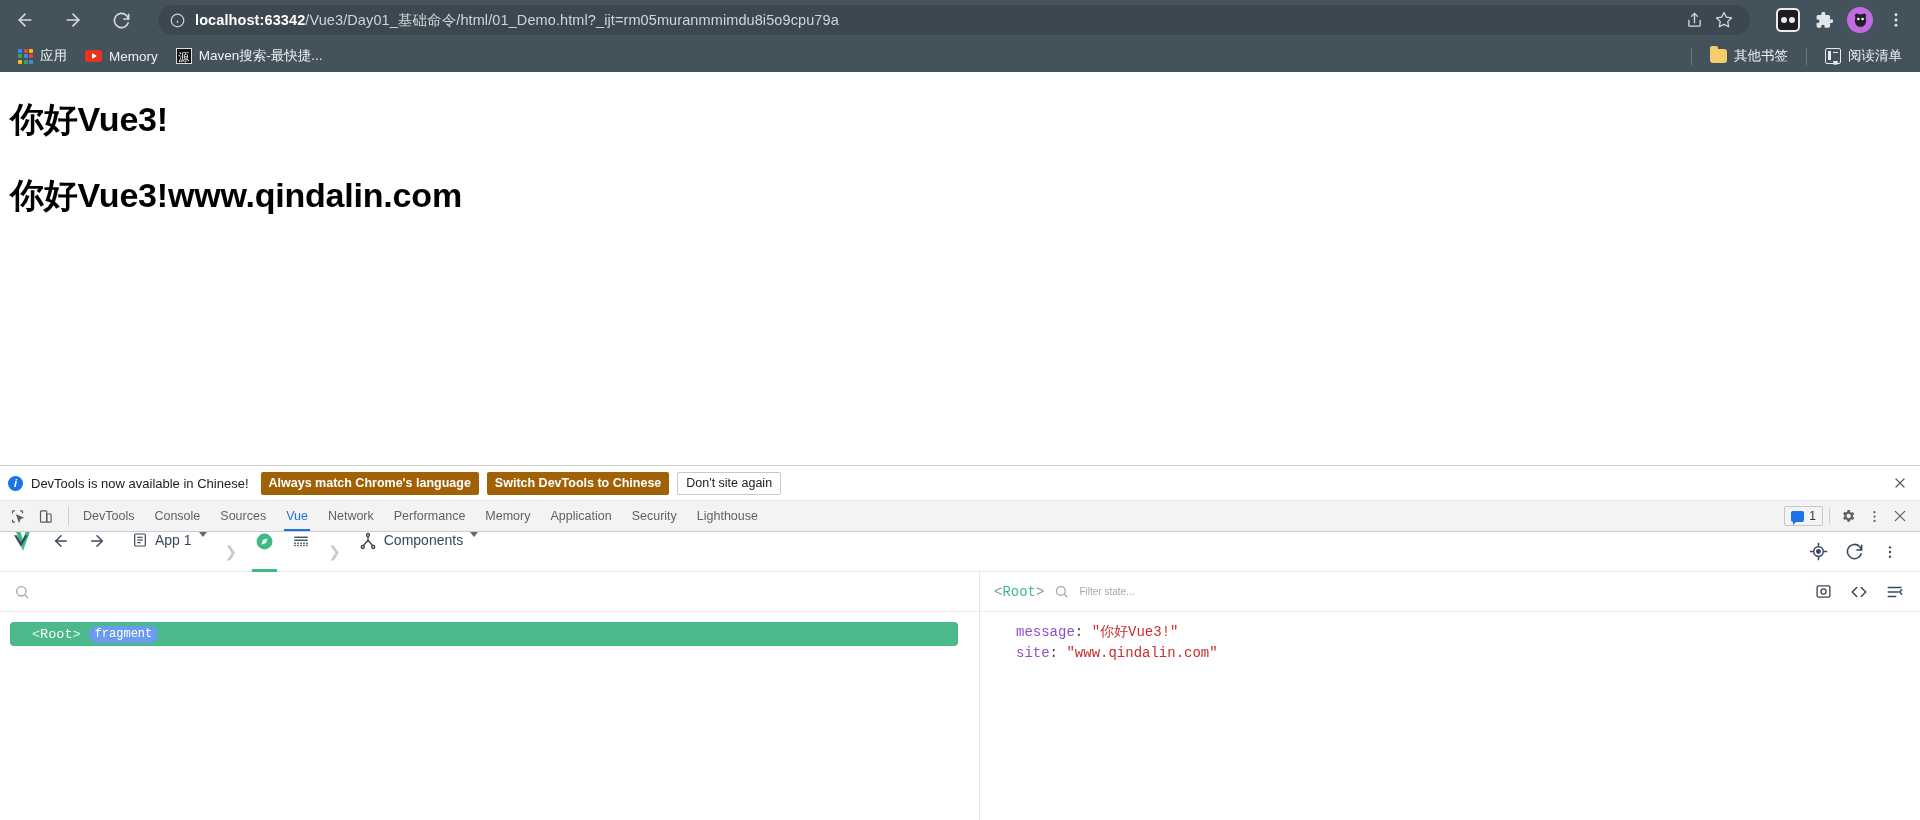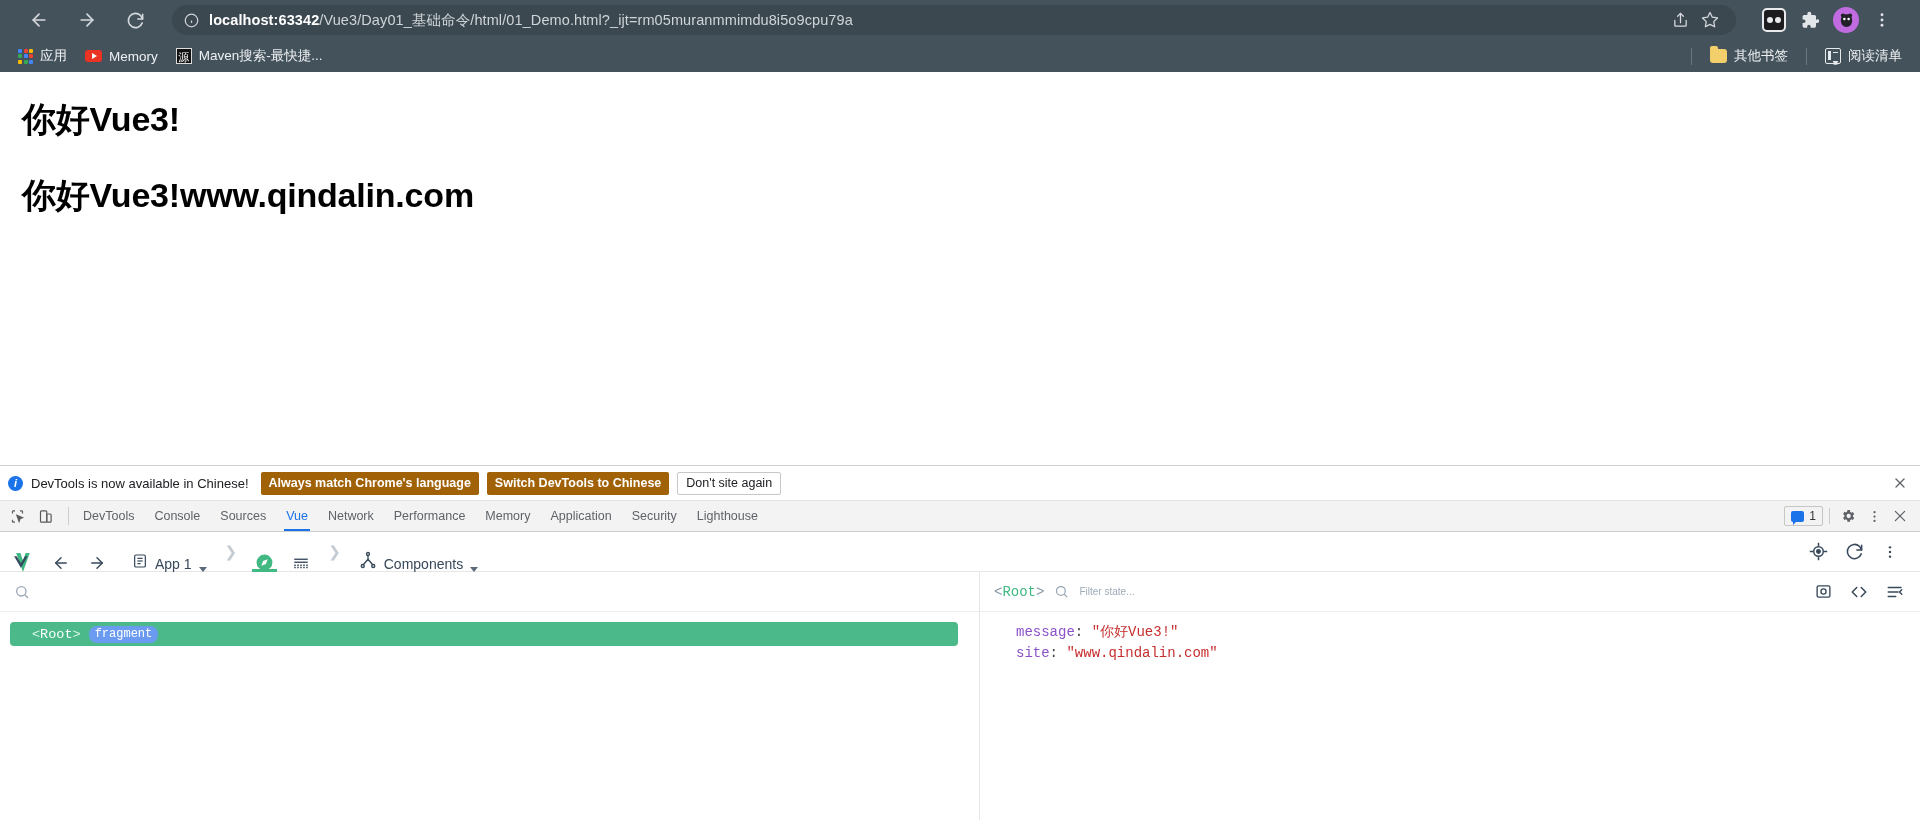--- a/index.html
+++ b/index.html
@@ -10,21 +10,21 @@
     background: #ffffff;
   }
 
   
   .browser { width: 1920px; background: #44525c; }
 
   .toolbar {
     height: 40px;
     display: flex;
     align-items: center;
-    padding: 0 22px;
+    padding: 0 8px;
     gap: 14px;
   }
   .nav-btn {
     width: 34px; height: 34px;
     display: flex; align-items: center; justify-content: center;
     border-radius: 50%;
     color: #d6dade;
     flex: none;
   }
   .nav-btn svg { display: block; }
@@ -120,21 +120,20 @@
     border-top:1.4px solid #e7eaec; border-bottom:1.4px solid #e7eaec;
     box-shadow: 0 3.2px 0 -0.5px #e7eaec;
   }
 
   
   .page {
     height: 393px;
     background: #fff;
     padding: 18px 8px 0 8px;
     overflow: hidden;
-    margin-left: 12px;
   }
   .page h1 {
     font-size: 34px;
     font-weight: 700;
     color: #000;
     line-height: 1.12;
     margin: 10px 0 0 2px;
     letter-spacing: -0.2px;
   }
   .page h1.second { margin-top: 38px; }
@@ -226,21 +225,21 @@
     height: 40px;
     display: flex; align-items: center;
     padding: 0 12px;
     gap: 4px;
     border-bottom: 1px solid #e6e6e6;
     background: #fff;
     font-size: 14px;
     color: #344150;
   }
   .vt-item {
-    display:flex; align-items:flex-end; gap:7px;
+    display:flex; align-items:flex-start; gap:7px;
     height: 40px; padding: 0 7px;
     color: #37485b;
     position: relative;
   }
   .vt-item.tabactive::after {
     content:""; position:absolute; left:4px; right:4px; bottom:0; height:3px; background:#42b883;
   }
   .vt-chevron { border-left:4px solid transparent; border-right:4px solid transparent; border-top:5px solid #5b6b7b; display:block; }
   .vt-sep { color:#c3cbd3; font-size: 15px; padding: 0 7px; }
   .vue-logo { width: 22px; height: 19px; display:block; }

